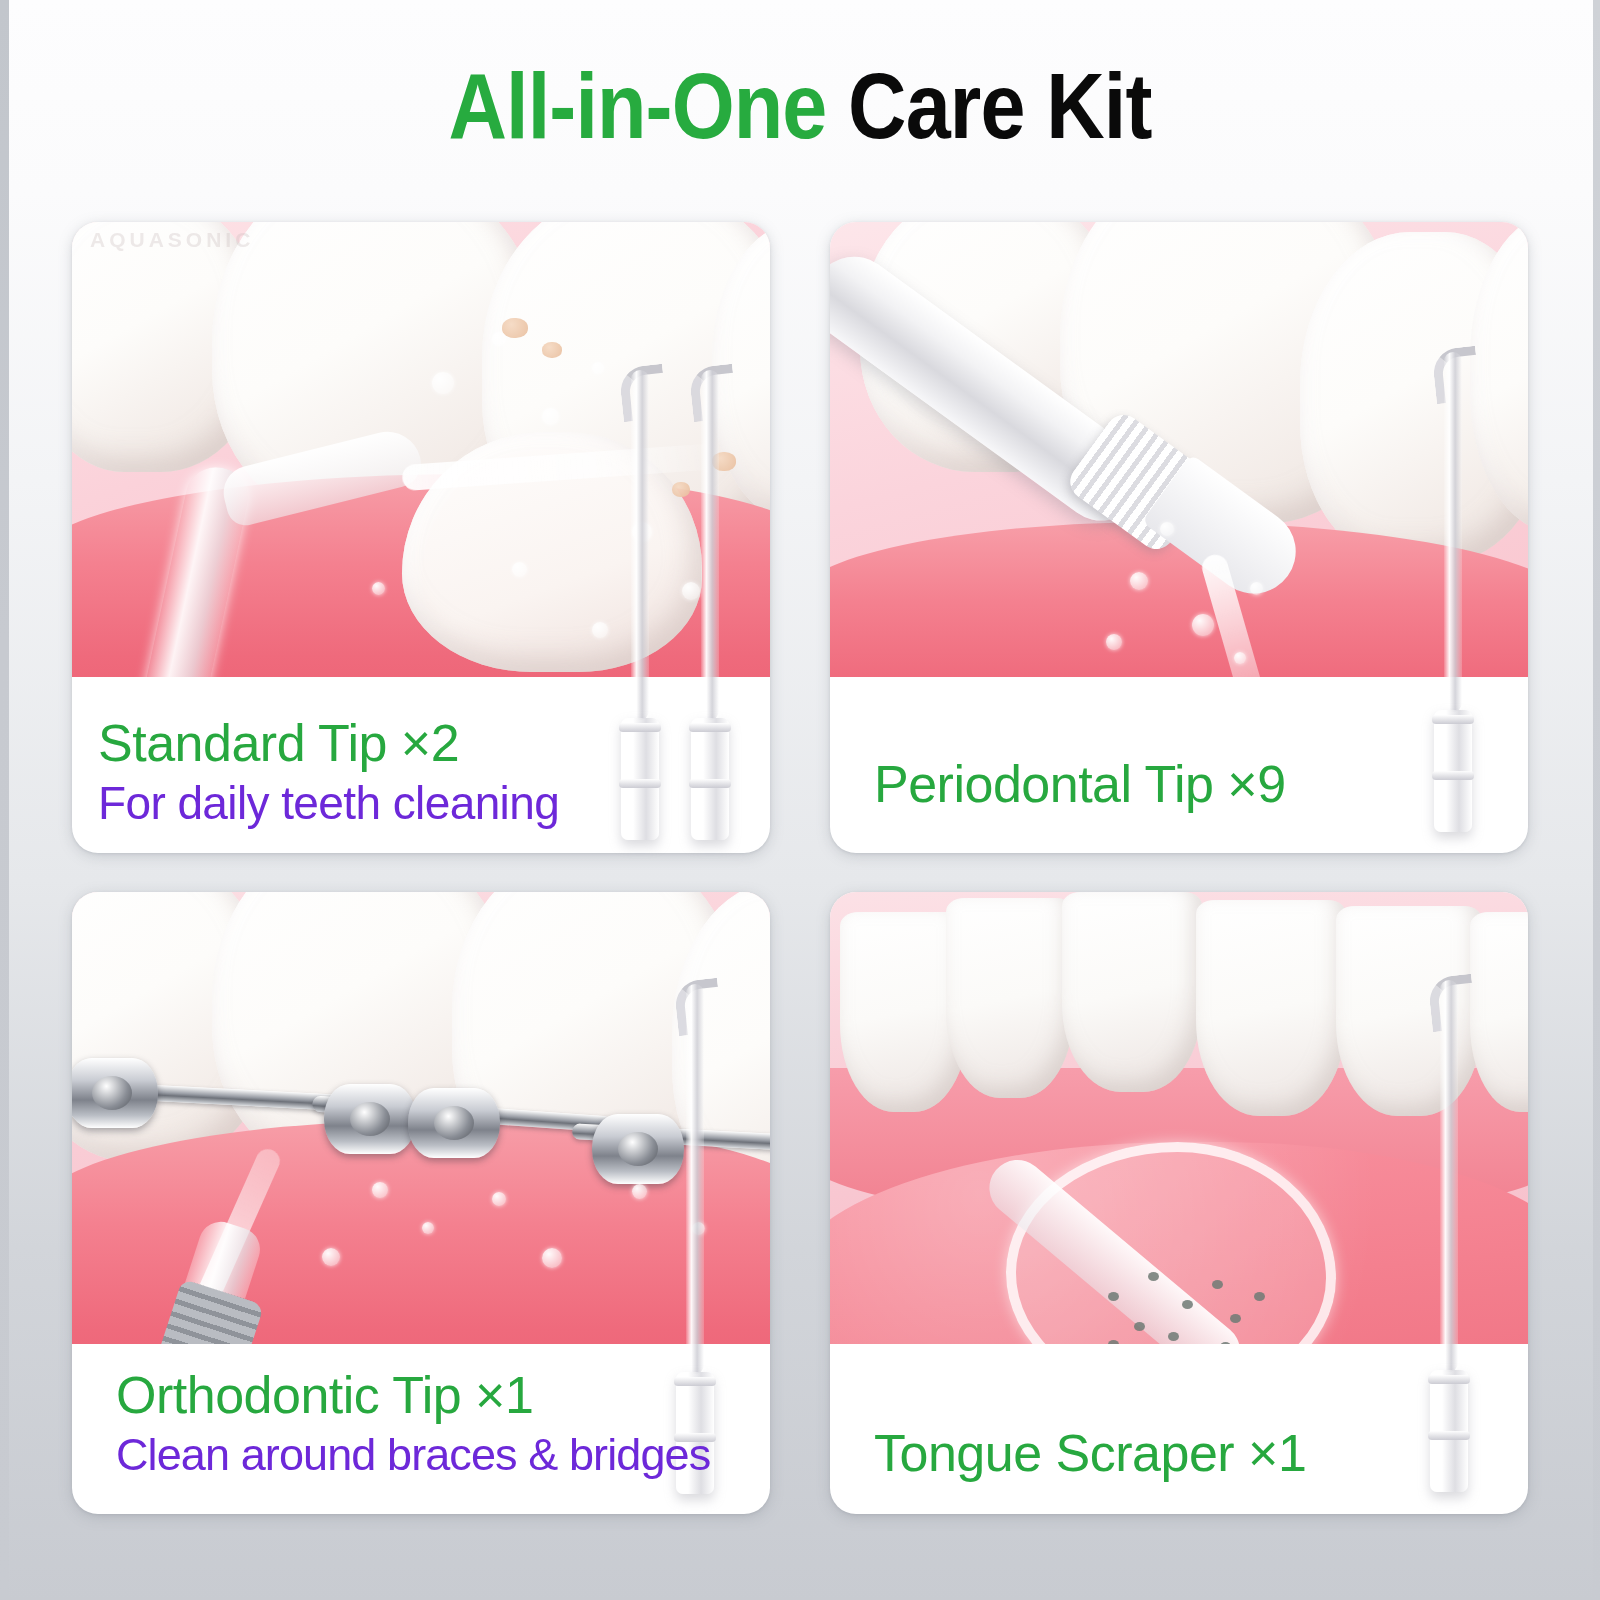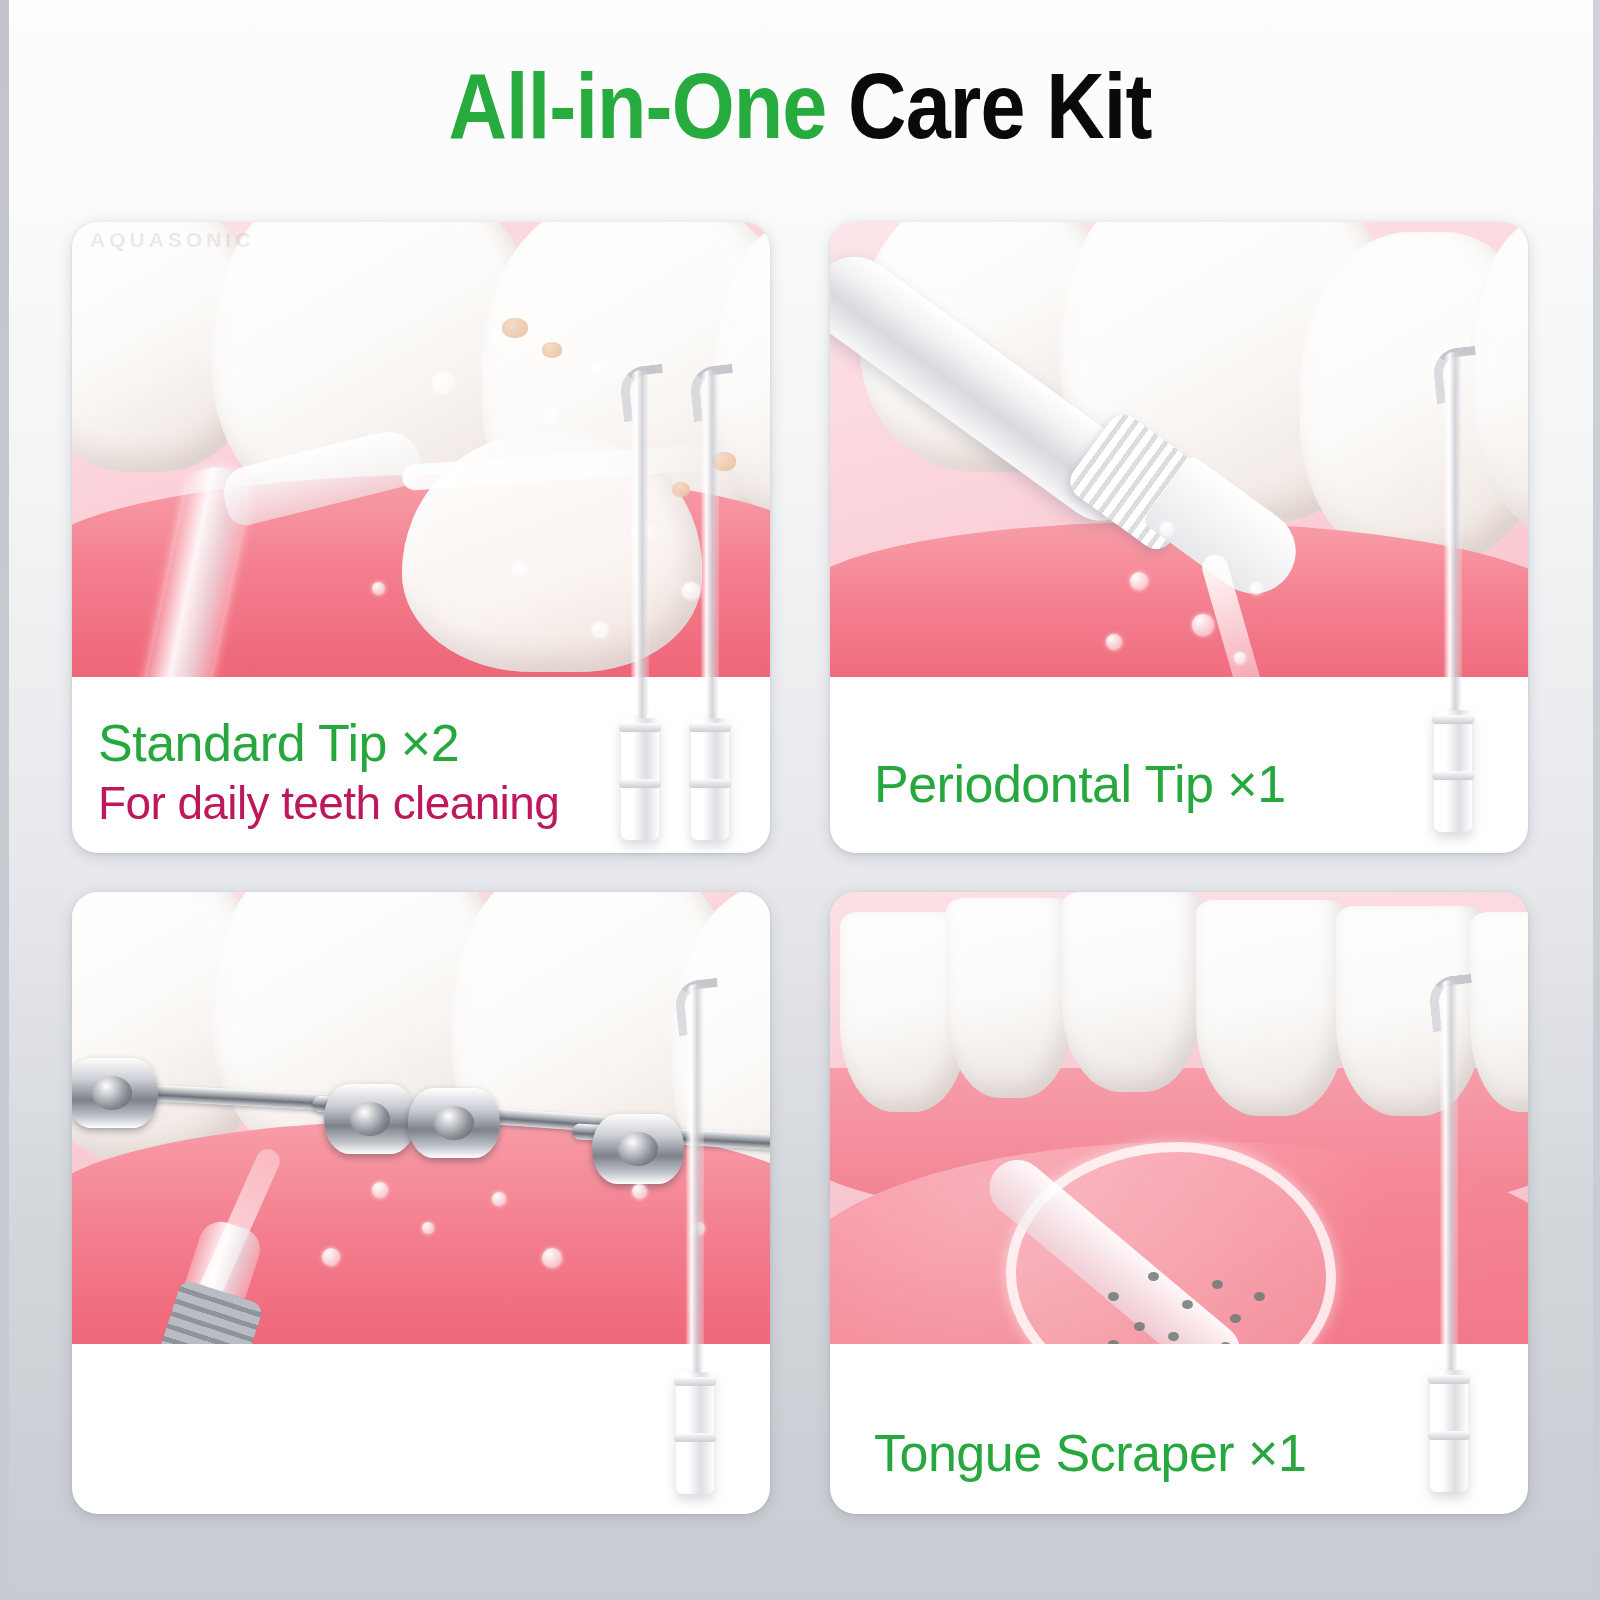--- a/index.html
+++ b/index.html
@@ -66,21 +66,21 @@
   .card-caption{
     position:absolute; left:0; right:0; bottom:0;
     padding:0 0 0 44px;
   }
   .cap-title{
     color:#27a83f; font-size:52px; line-height:62px; font-weight:400;
     letter-spacing:-.5px; white-space:nowrap;
     font-family:"Liberation Sans", sans-serif;
   }
   .cap-sub{
-    color:#be185d; font-size:46px; line-height:58px; font-weight:400;
+    color:#6d28d9; font-size:46px; line-height:58px; font-weight:400;
     letter-spacing:-.6px; white-space:nowrap;
     font-family:"Liberation Sans", sans-serif;
   }
   .c1 .card-caption{ bottom:21px;padding-left:26px; }
   .c2 .card-caption{ bottom:38px; }
   .c3 .card-caption{ bottom:30px; }
   .c4 .card-caption{ bottom:30px; }
   .c3 .cap-sub,.c4 .cap-sub{ font-size:45px; letter-spacing:-.9px; }
 
   
@@ -368,21 +368,21 @@
 
       <div class="nozzle" style="left:600px;top:130px;height:480px;">
         <div class="hook"></div>
           <div class="shaft"></div>
         <div class="base"></div>
         <div class="ring" style="bottom:108px;"></div>
         <div class="ring" style="bottom:52px;"></div>
       </div>
 
       <div class="card-caption">
-        <div class="cap-title">Periodontal Tip ×1</div>
+        <div class="cap-title">Periodontal Tip ×9</div>
       </div>
     </div>
 
     <div class="card c3">
       <div class="card-photo">
         <div class="scene">
           <div class="bg1"></div>
           <div class="tooth t-a"></div>
           <div class="tooth t-b"></div>
           <div class="tooth t-c"></div>
@@ -412,20 +412,24 @@
       </div>
 
       <div class="nozzle" style="left:600px;top:92px;height:510px;">
         <div class="hook"></div>
           <div class="shaft"></div>
         <div class="base"></div>
         <div class="ring" style="bottom:108px;"></div>
         <div class="ring" style="bottom:52px;"></div>
       </div>
 
+      <div class="card-caption">
+        <div class="cap-title">Orthodontic Tip ×1</div>
+        <div class="cap-sub">Clean around braces &amp; bridges</div>
+      </div>
     </div>
 
     <div class="card c4">
       <div class="card-photo">
         <div class="scene">
           <div class="bg1"></div>
           <div class="gumline"></div>
           <div class="ft" style="left:10px;"></div>
           <div class="ft" style="left:116px;top:6px;"></div>
           <div class="ft" style="left:232px;top:0px;width:140px;"></div>

